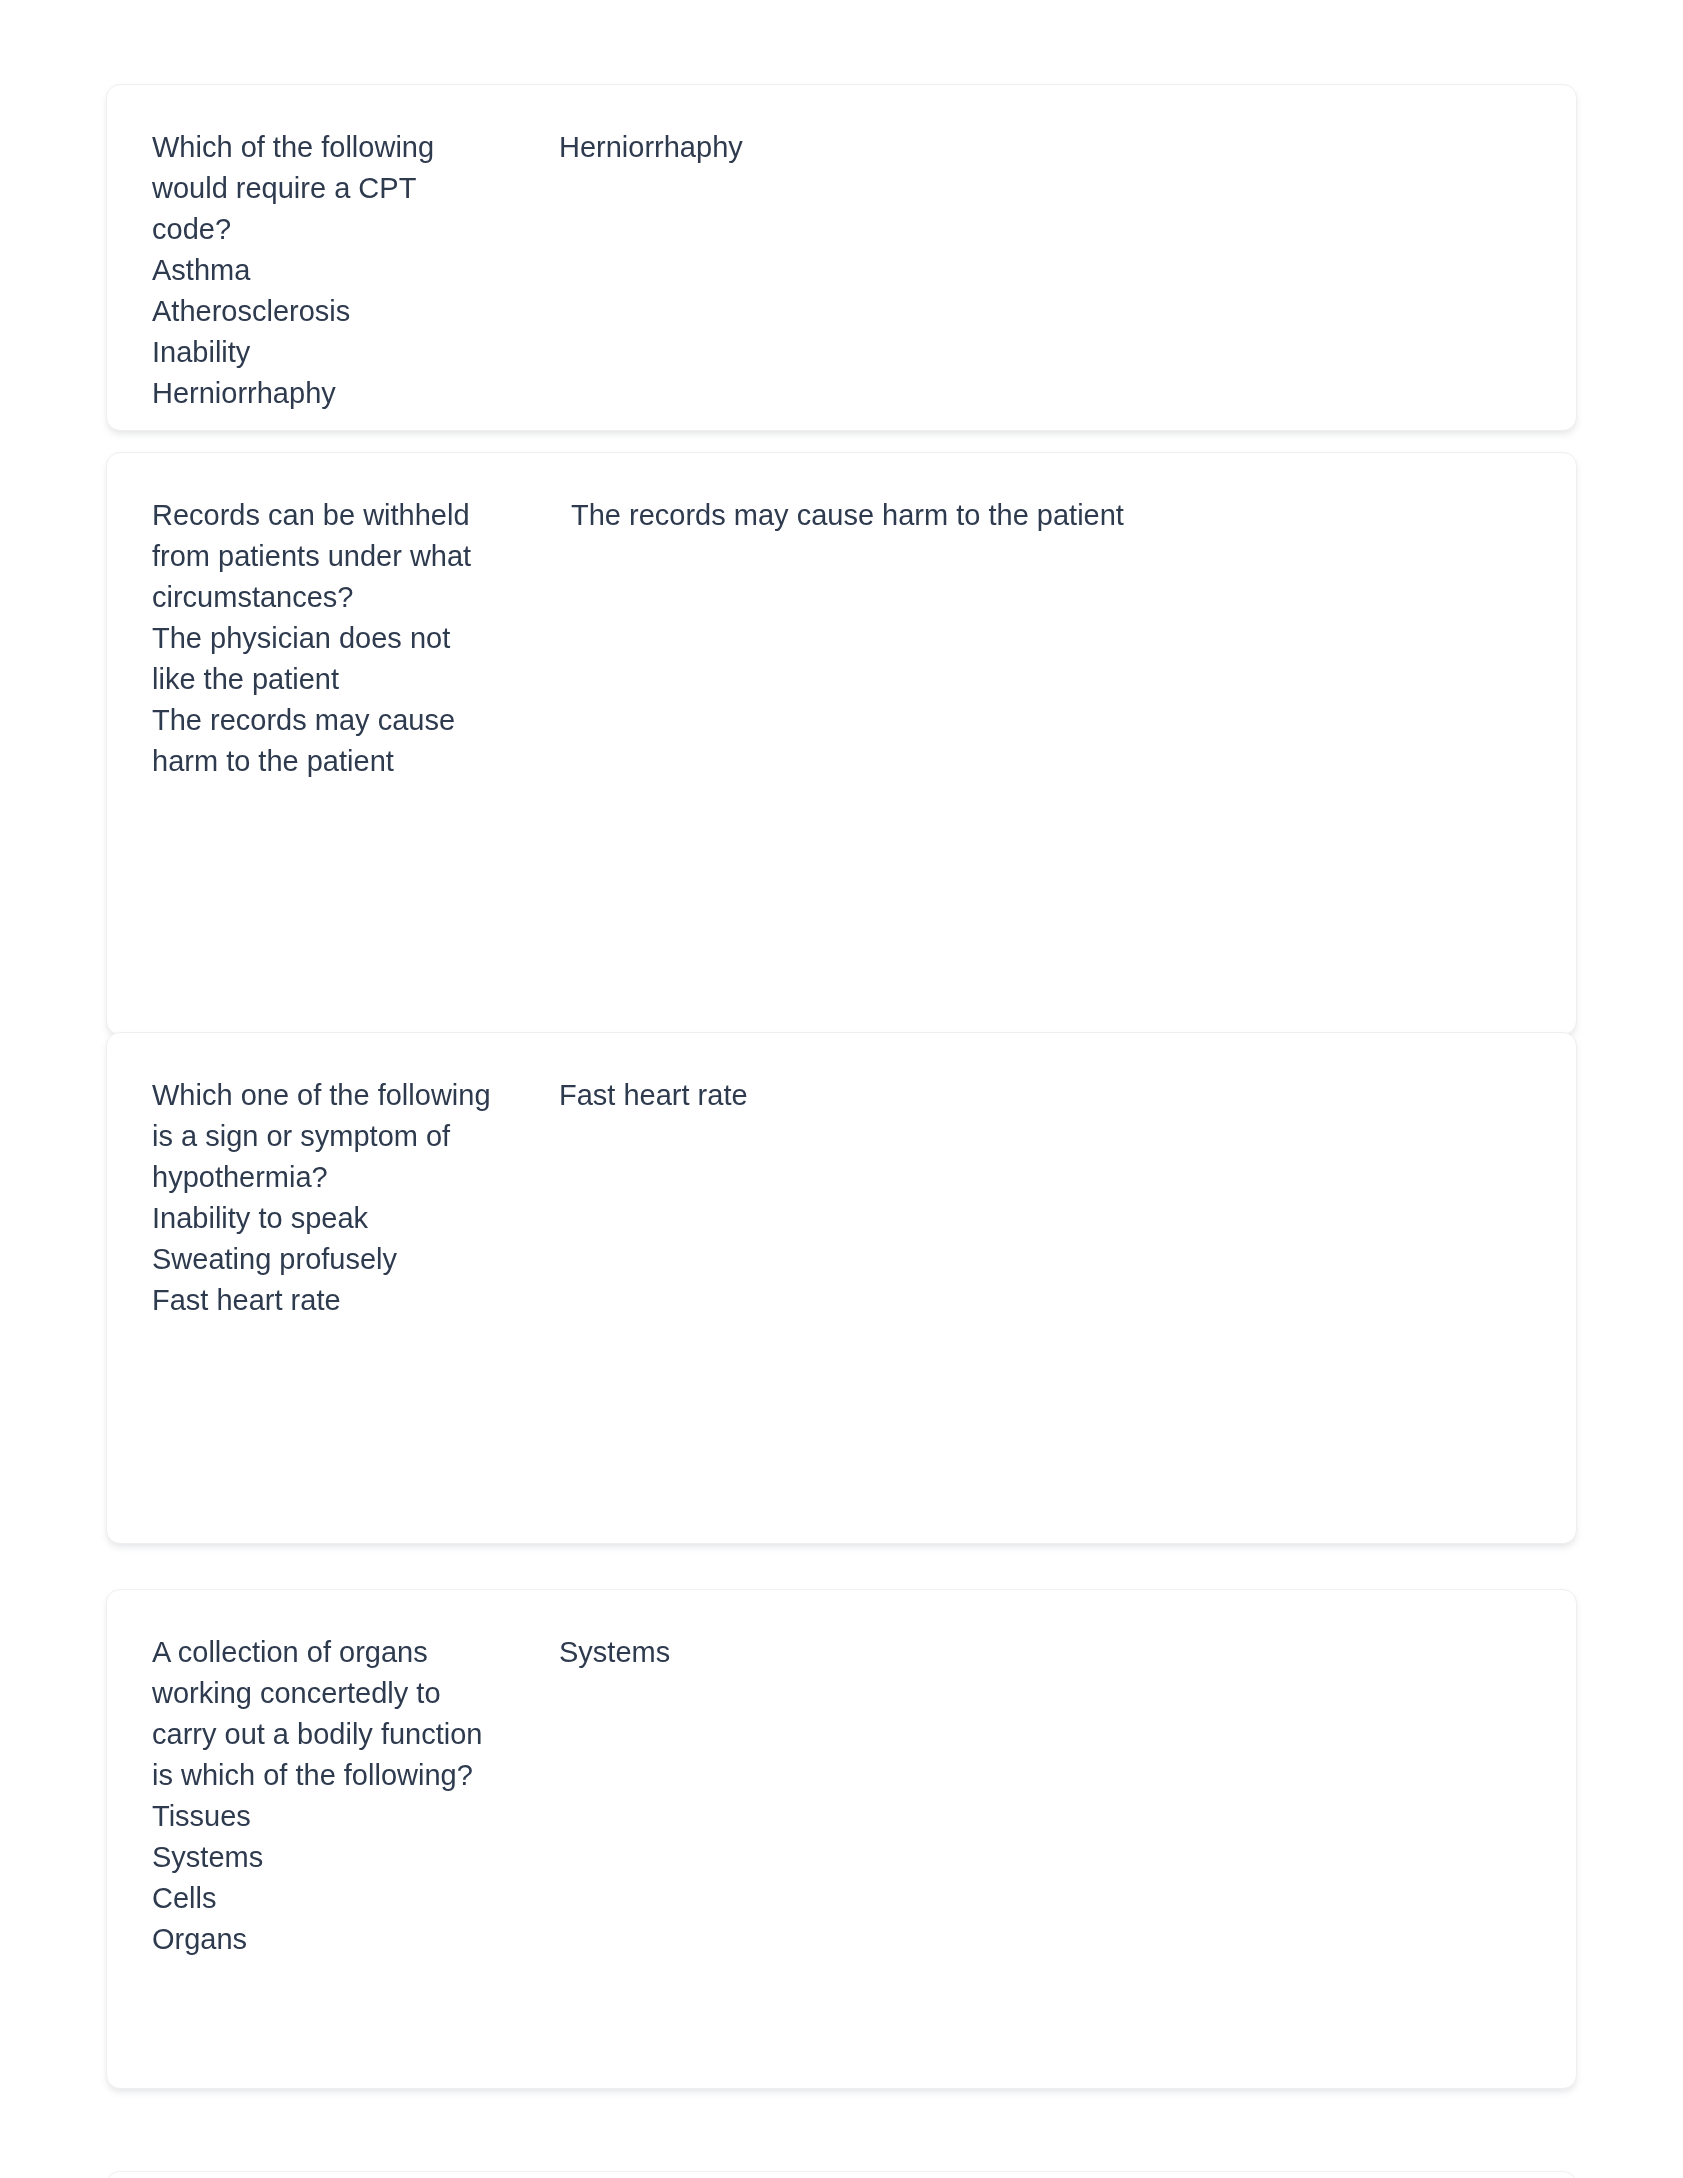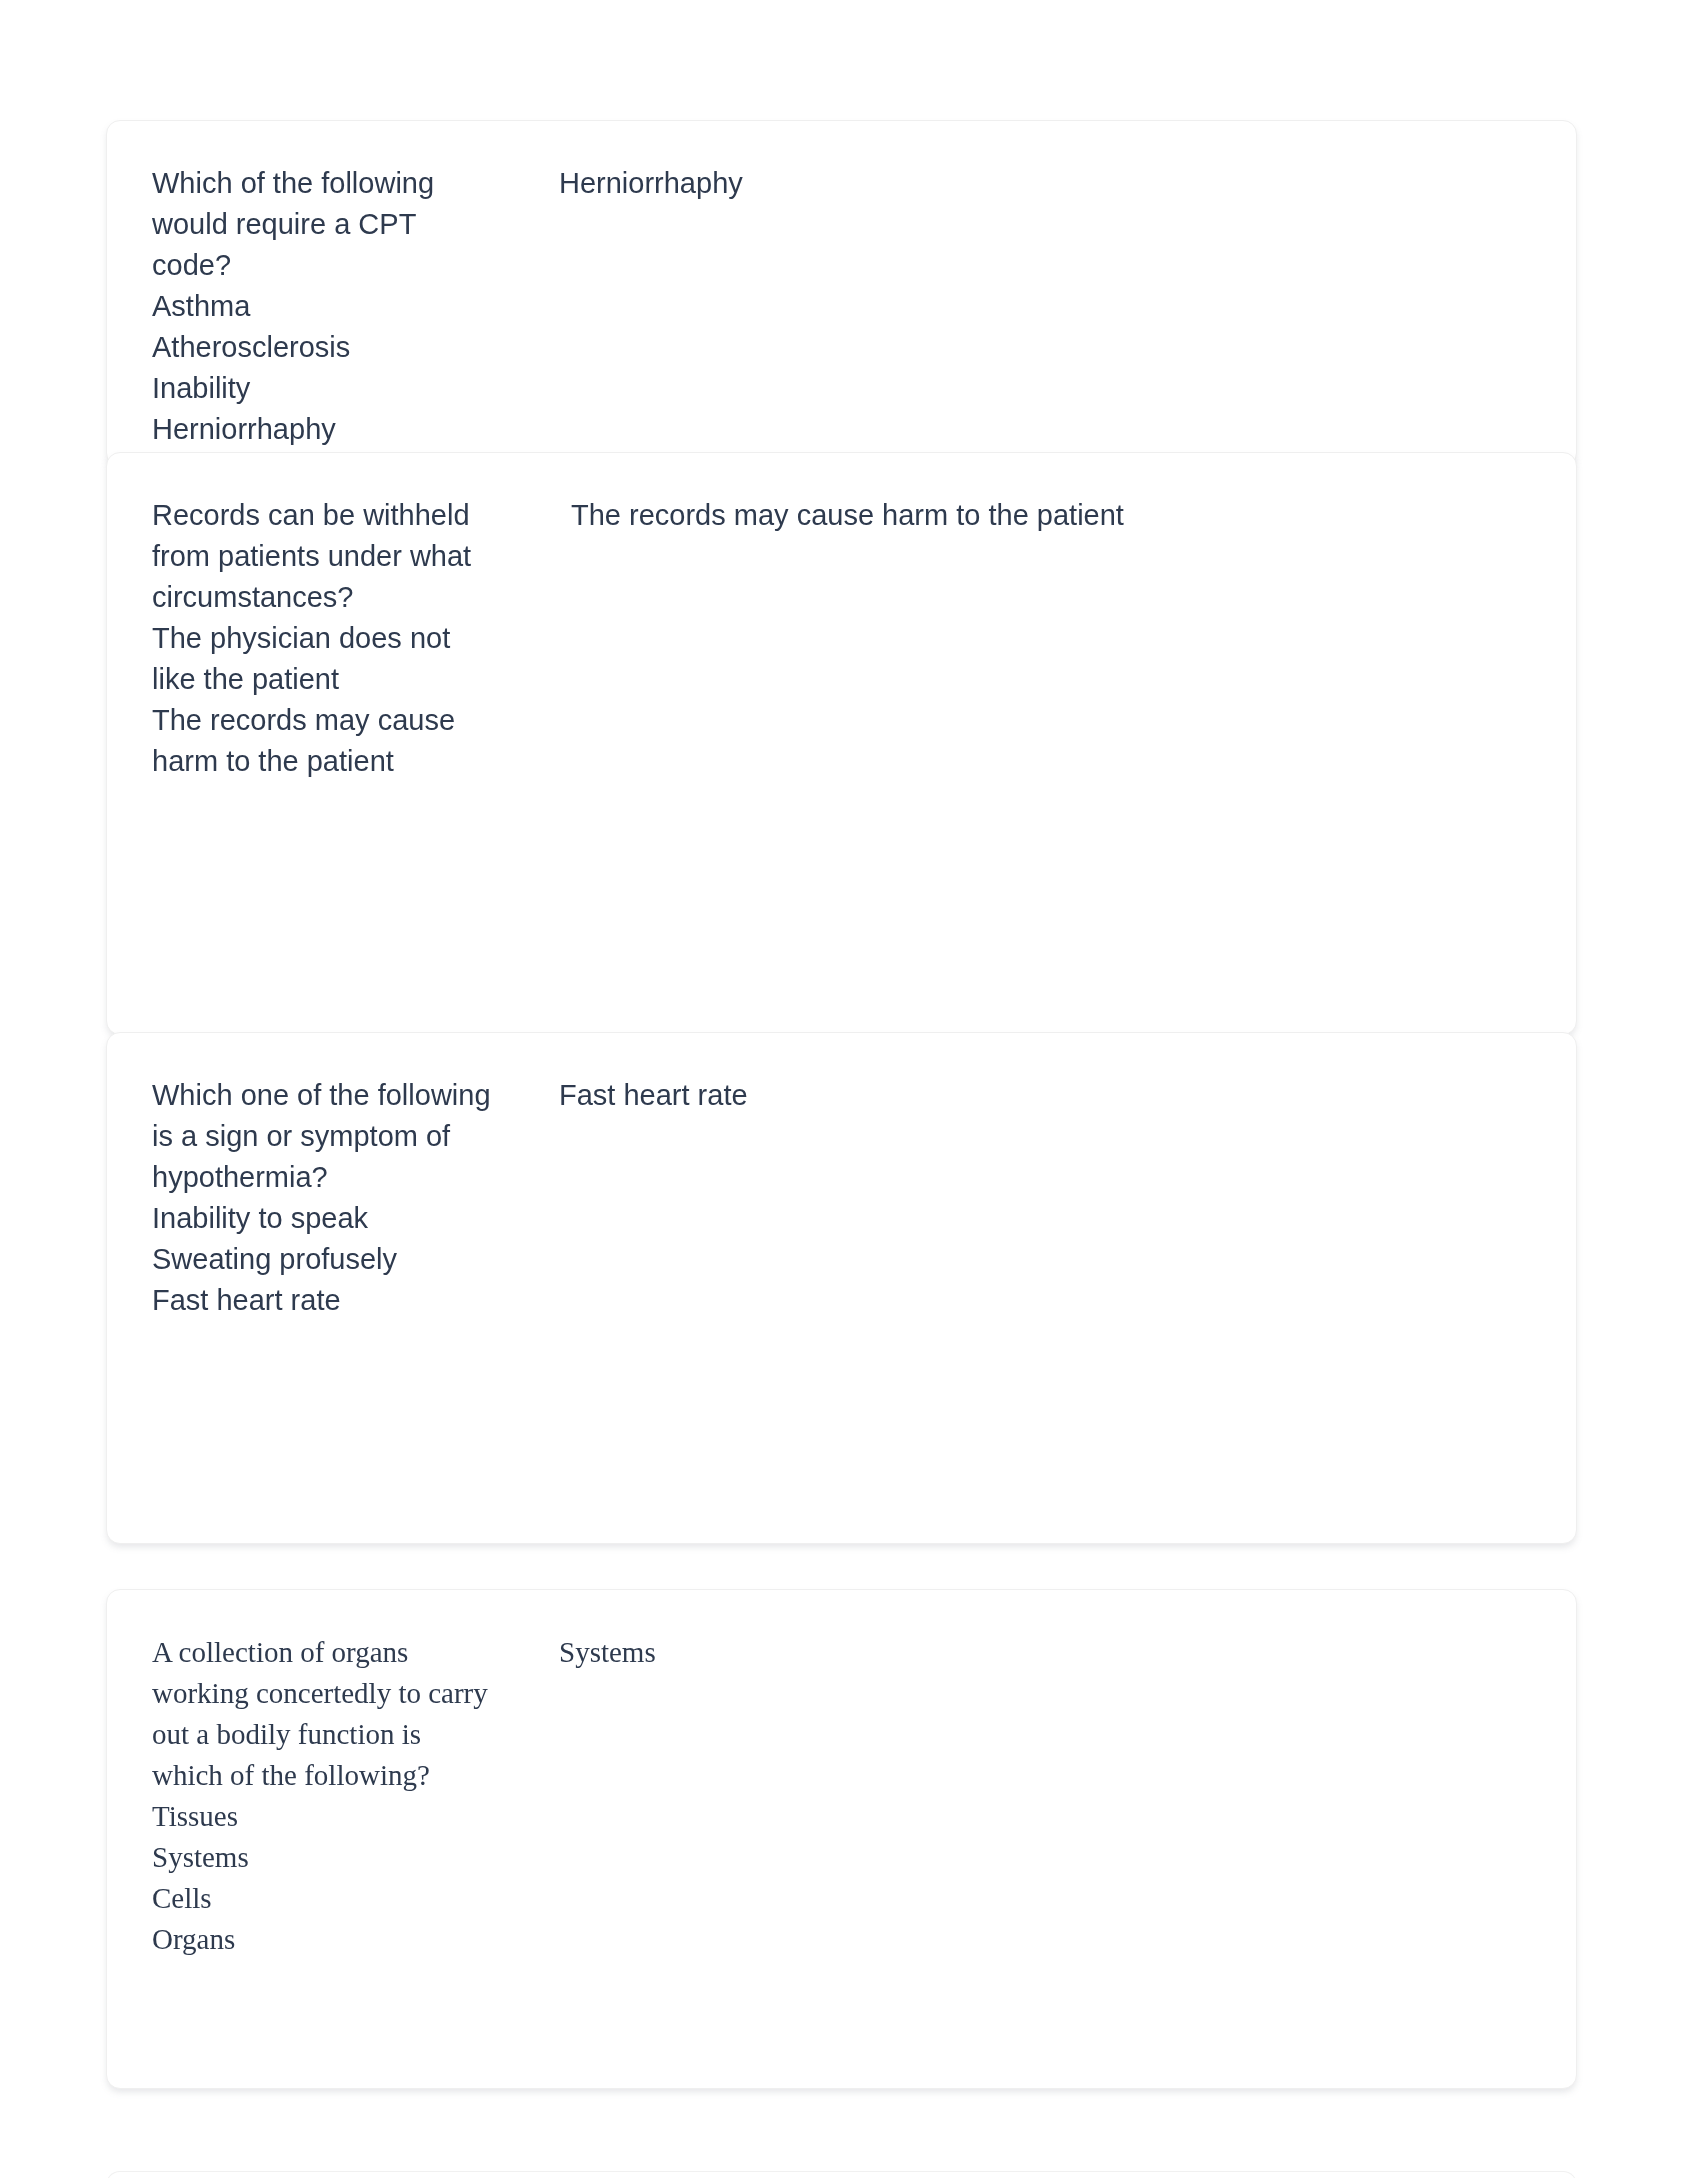--- a/index.html
+++ b/index.html
@@ -19,24 +19,24 @@
     border-radius: 14px;
     box-shadow: 0 4px 7px -1px rgba(110,115,130,0.18);
     display: flex;
     align-items: flex-start;
     padding: 42px 45px 0 45px;
     color: #2e3a4e;
     font-size: 29px;
     line-height: 41px;
     font-weight: 400;
   }
-  .card-1 { top: 84px;   height: 347px; margin-top: 36px; }
+  .card-1 { top: 84px;   height: 347px; }
   .card-2 { top: 452px;  height: 583px; gap: 12px; }
   .card-3 { top: 1032px; height: 512px; }
-  .card-4 { top: 1589px; height: 500px; font-family: Liberation Serif, serif; }
+  .card-4 { top: 1589px; height: 500px; }
 
   .q-col {
     width: 342px;
     flex-shrink: 0;
     margin-right: 65px;
   }
   .a-col {
     flex: 1;
     min-width: 0;
   }

